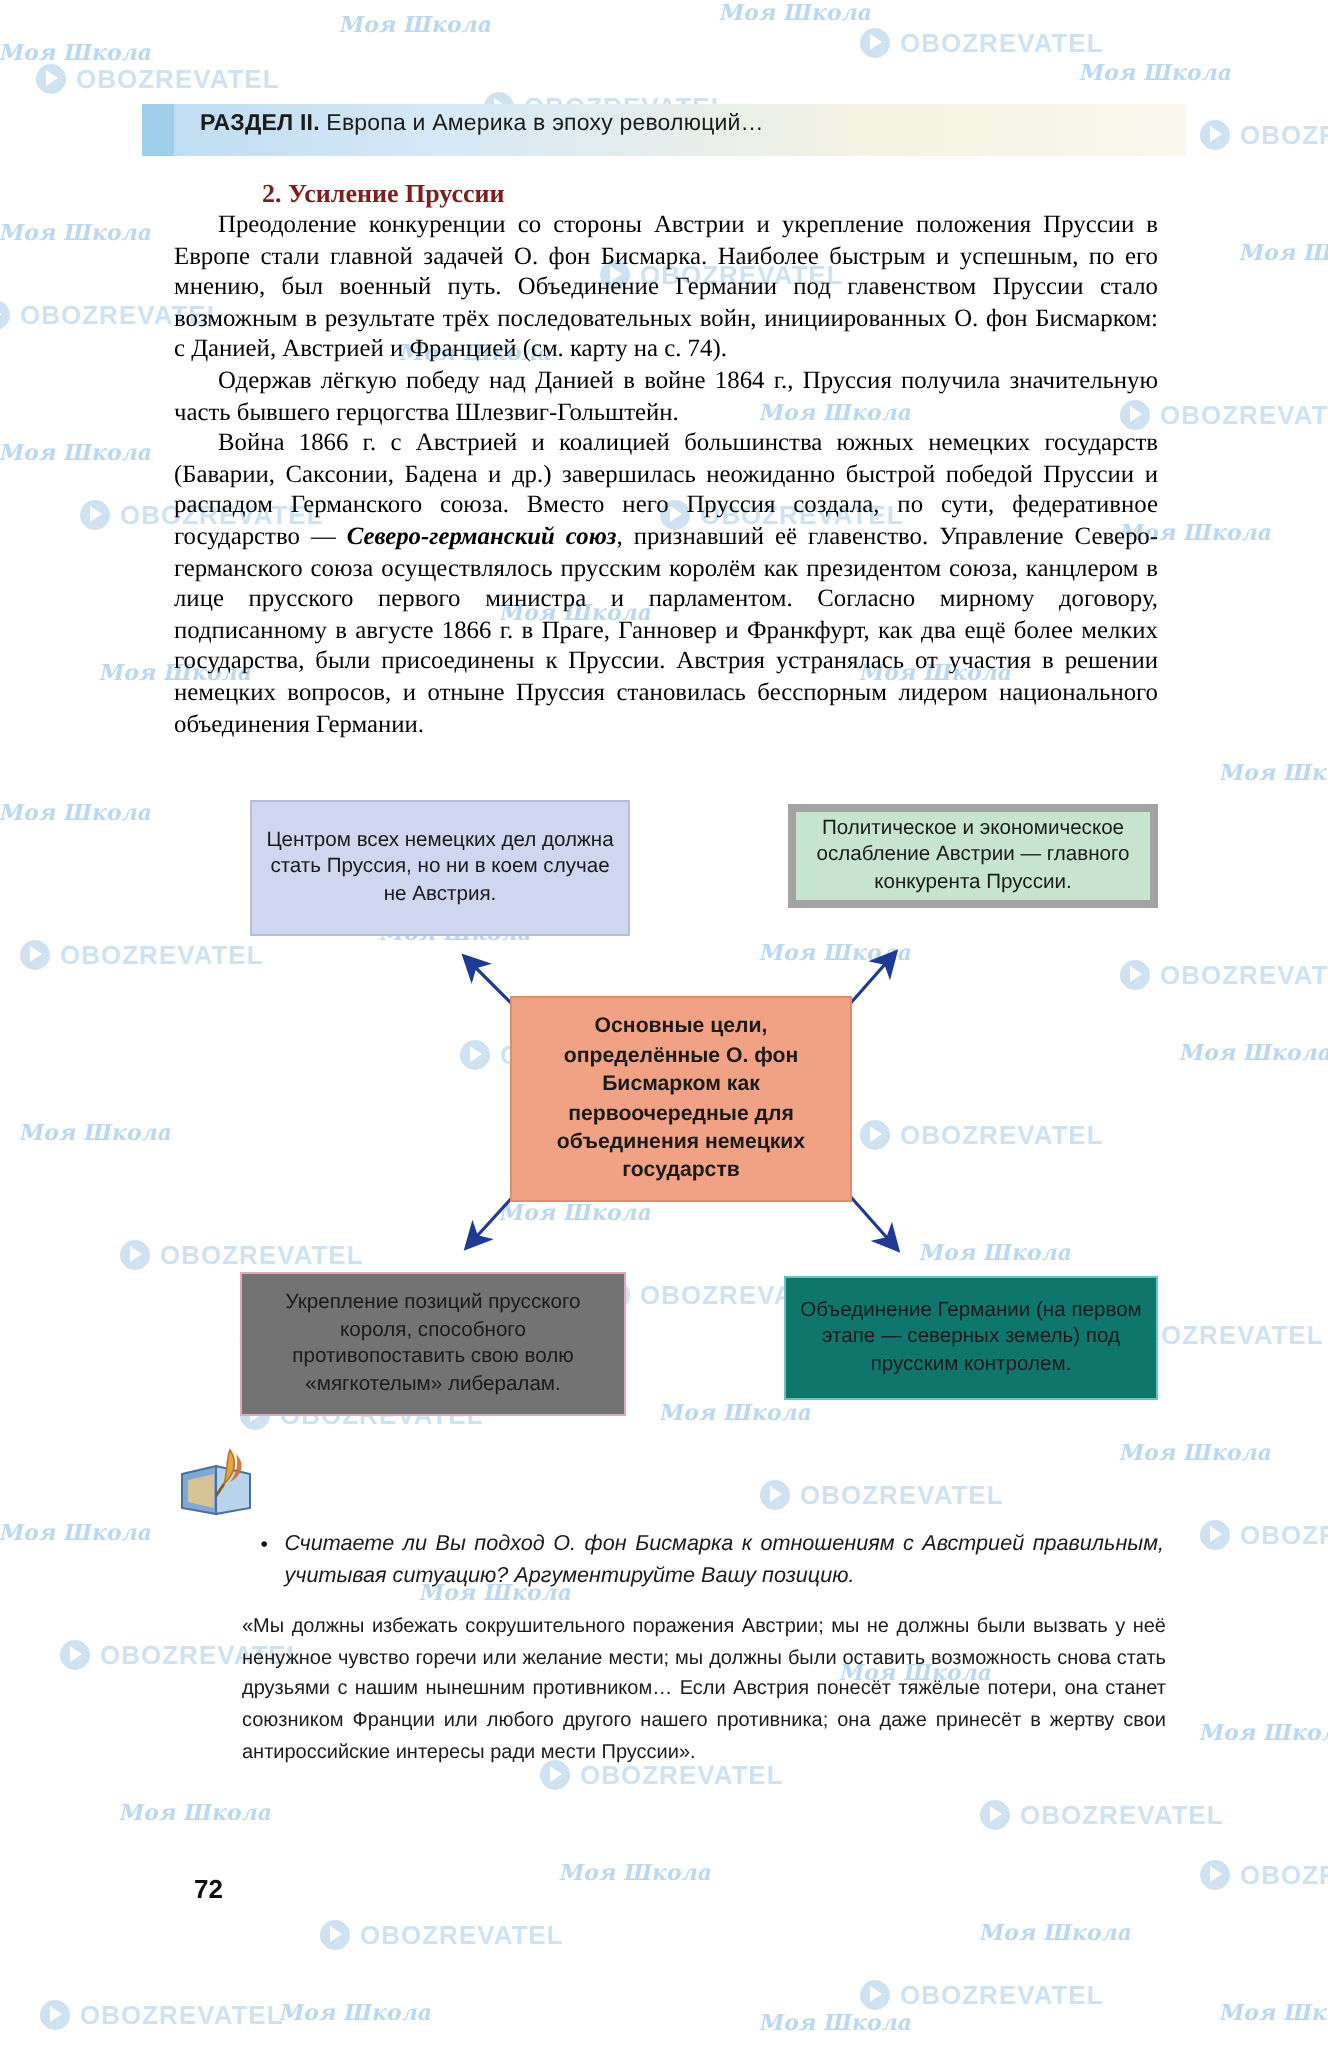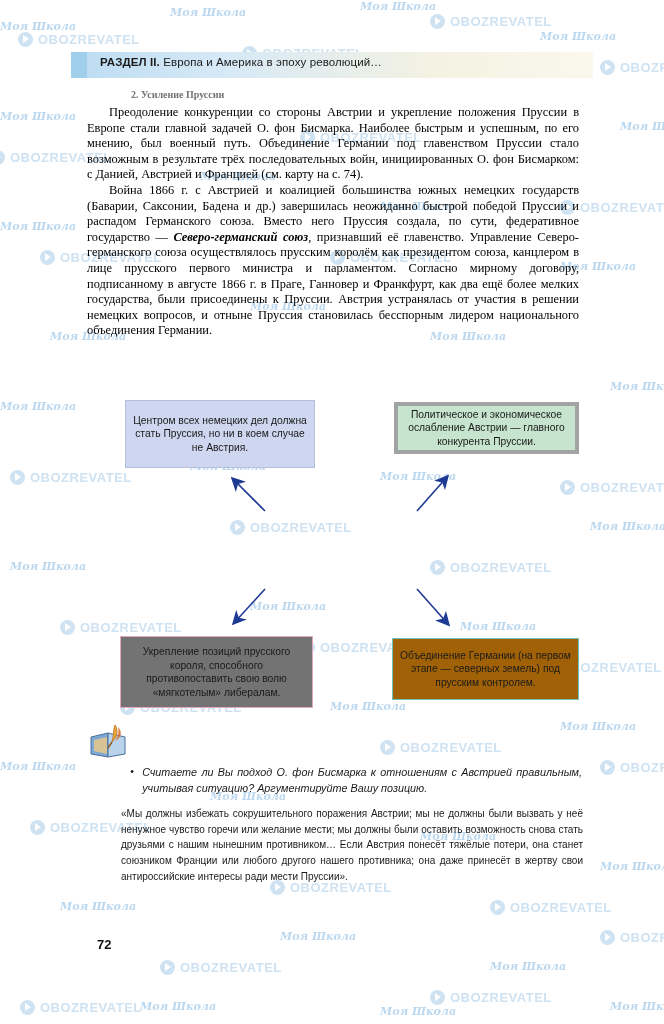--- a/index.html
+++ b/index.html
@@ -67,21 +67,21 @@
     font-family:"Liberation Sans", sans-serif;
     font-size:11.5px;
     color:#1b1b1b;
     letter-spacing:0.1px;
   }
   .section-text b{font-weight:bold;}
 
   .subheading{
     position:absolute;left:131px;top:89px;
     font-family:"Liberation Serif", serif;
-    font-size:10px;font-weight:bold;color:#737373;
+    font-size:13px;font-weight:bold;color:#7f1d1d;
   }
 
   .body-text{
     position:absolute;
     left:87px;top:105px;width:492px;
     font-family:"Liberation Serif", serif;
     font-size:12.4px;
     line-height:15.6px;
     color:#000000;
     text-align:justify;
@@ -103,21 +103,21 @@
     display:flex;align-items:center;justify-content:center;
     text-align:center;
     color:#1a1a1a;
     line-height:13.5px;
     font-size:10.3px;
     padding:11px 6px;
   }
   #box-tl{left:38px;top:7px;width:190px;height:68px;background:#cfd6ef;border:1px solid #b6bede;}
   #box-tr{left:307px;top:9px;width:185px;height:52px;background:#c6e4ce;border:4px solid #a3a3a3;text-align:center;}
   #box-bl{left:33px;top:243px;width:193px;height:72px;background:#737373;border:1px solid #e0a9bd;}
-  #box-br{left:305px;top:245px;width:187px;height:62px;background:#a16207;border:1px solid #6cc3bc;}
+  #box-br{left:305px;top:245px;width:187px;height:62px;background:#0f766e;border:1px solid #6cc3bc;}
   #box-center{
     left:168px;top:105px;width:171px;height:103px;
     background:#f1a184;border:1px solid #e08c6e;
     font-weight:bold;font-size:10.6px;line-height:14.4px;
   }
 
   
   #view-icon{
     position:absolute;left:88px;top:723px;width:42px;height:40px;
   }
@@ -321,38 +321,40 @@
     <div class="cap"></div>
   </div>
   <div class="section-text">
     <b>РАЗДЕЛ II.</b><span> Европа и Америка в эпоху революций…</span>
   </div>
 
   <div class="subheading">2. Усиление Пруссии</div>
 
   <div class="body-text">
     <p>Преодоление конкуренции со стороны Австрии и укрепление положения Пруссии в Европе стали главной задачей О. фон Бисмарка. Наиболее быстрым и успешным, по его мнению, был военный путь. Объединение Германии под главенством Пруссии стало возможным в результате трёх последовательных войн, инициированных О. фон Бисмарком: с Данией, Австрией и Францией (см. карту на с. 74).</p>
+    <p>Одержав лёгкую победу над Данией в войне 1864 г., Пруссия получила значительную часть бывшего герцогства Шлезвиг-Гольштейн.</p>
     <p><span>Война 1866 г. с Австрией и коалицией большинства южных немецких государств (Баварии, Саксонии, Бадена и др.) завершилась неожиданно быстрой победой Пруссии и распадом Германского союза. Вместо него Пруссия создала, по сути, федеративное государство — </span><span class="bi">Северо-германский союз</span><span>, признавший её главенство. Управление Северо-германского союза осуществлялось прусским королём как президентом союза, канцлером в лице прусского первого министра и парламентом. Согласно мирному договору, подписанному в августе 1866 г. в Праге, Ганновер и Франкфурт, как два ещё более мелких государства, были присоединены к Пруссии. Австрия устранялась от участия в решении немецких вопросов, и отныне Пруссия становилась бесспорным лидером национального объединения Германии.</span></p>
   </div>
 
   <div id="diagram">
     <svg viewBox="0 0 492 318">
       <defs>
         <marker id="ah" markerWidth="9" markerHeight="9" refX="7" refY="4.5" orient="auto">
           <path d="M0,0 L9,4.5 L0,9 L2.5,4.5 Z" fill="#1f3a93"></path>
         </marker>
       </defs>
       <line x1="178" y1="118" x2="146" y2="86" stroke="#1f3a93" stroke-width="1.6" marker-end="url(#ah)"></line>
       <line x1="330" y1="118" x2="360" y2="84" stroke="#1f3a93" stroke-width="1.6" marker-end="url(#ah)"></line>
       <line x1="178" y1="196" x2="147" y2="230" stroke="#1f3a93" stroke-width="1.6" marker-end="url(#ah)"></line>
       <line x1="330" y1="196" x2="361" y2="231" stroke="#1f3a93" stroke-width="1.6" marker-end="url(#ah)"></line>
     </svg>
 
     <div class="dbox" id="box-tl">Центром всех немецких дел должна стать Пруссия, но ни в коем случае не Австрия.</div>
     <div class="dbox" id="box-tr">Политическое и экономическое ослабление Австрии — главного конкурента Пруссии.</div>
+    <div class="dbox" id="box-center">Основные цели, определённые О. фон Бисмарком как первоочередные для объединения немецких государств</div>
     <div class="dbox" id="box-bl">Укрепление позиций прусского короля, способного противопоставить свою волю «мягкотелым» либералам.</div>
     <div class="dbox" id="box-br">Объединение Германии (на первом этапе — северных земель) под прусским контролем.</div>
   </div>
 
   <svg id="view-icon" viewBox="0 0 42 40">
     <path d="M3,14 L20,10 L20,34 L3,31 Z" fill="#7fa8d4" stroke="#4b6f9c" stroke-width="1"></path>
     <path d="M20,10 L37,14 L37,31 L20,34 Z" fill="#b9d4ea" stroke="#4b6f9c" stroke-width="1"></path>
     <path d="M6,17 L19,14 L19,31 L6,28 Z" fill="#e8c88a" opacity="0.85"></path>
     <path d="M27,2 C31,8 29,14 24,19 C26,12 25,7 27,2 Z" fill="#e8a33d" stroke="#b5761f" stroke-width="0.8"></path>
     <path d="M30,4 C35,9 33,15 27,18 C31,13 31,8 30,4 Z" fill="#d96a2b" opacity="0.9"></path>

